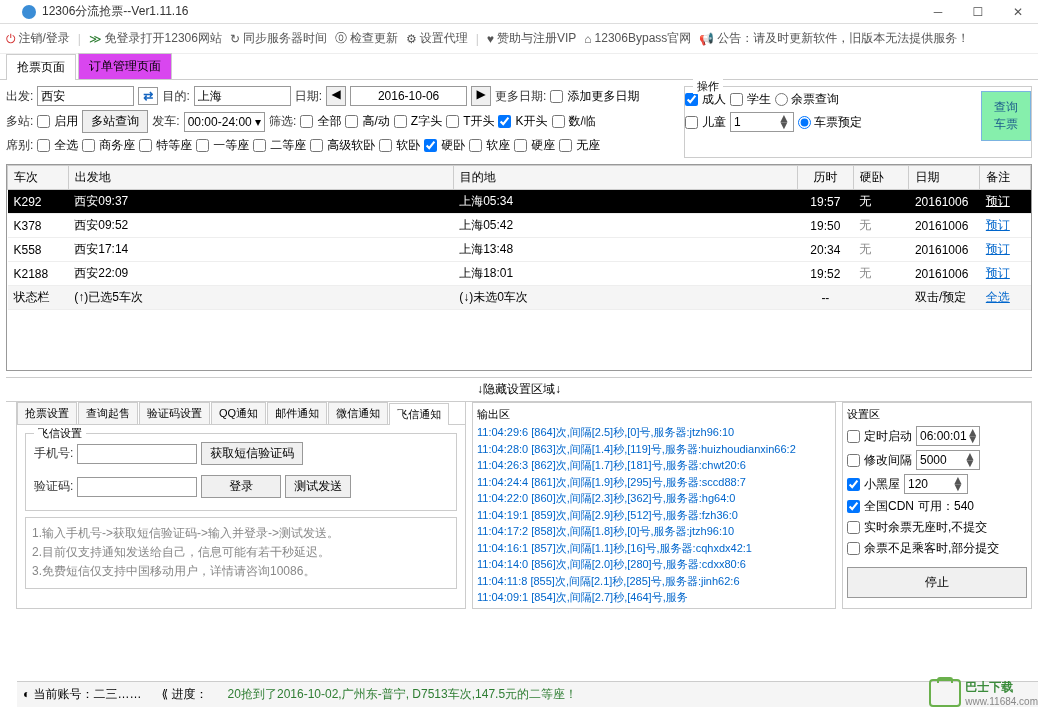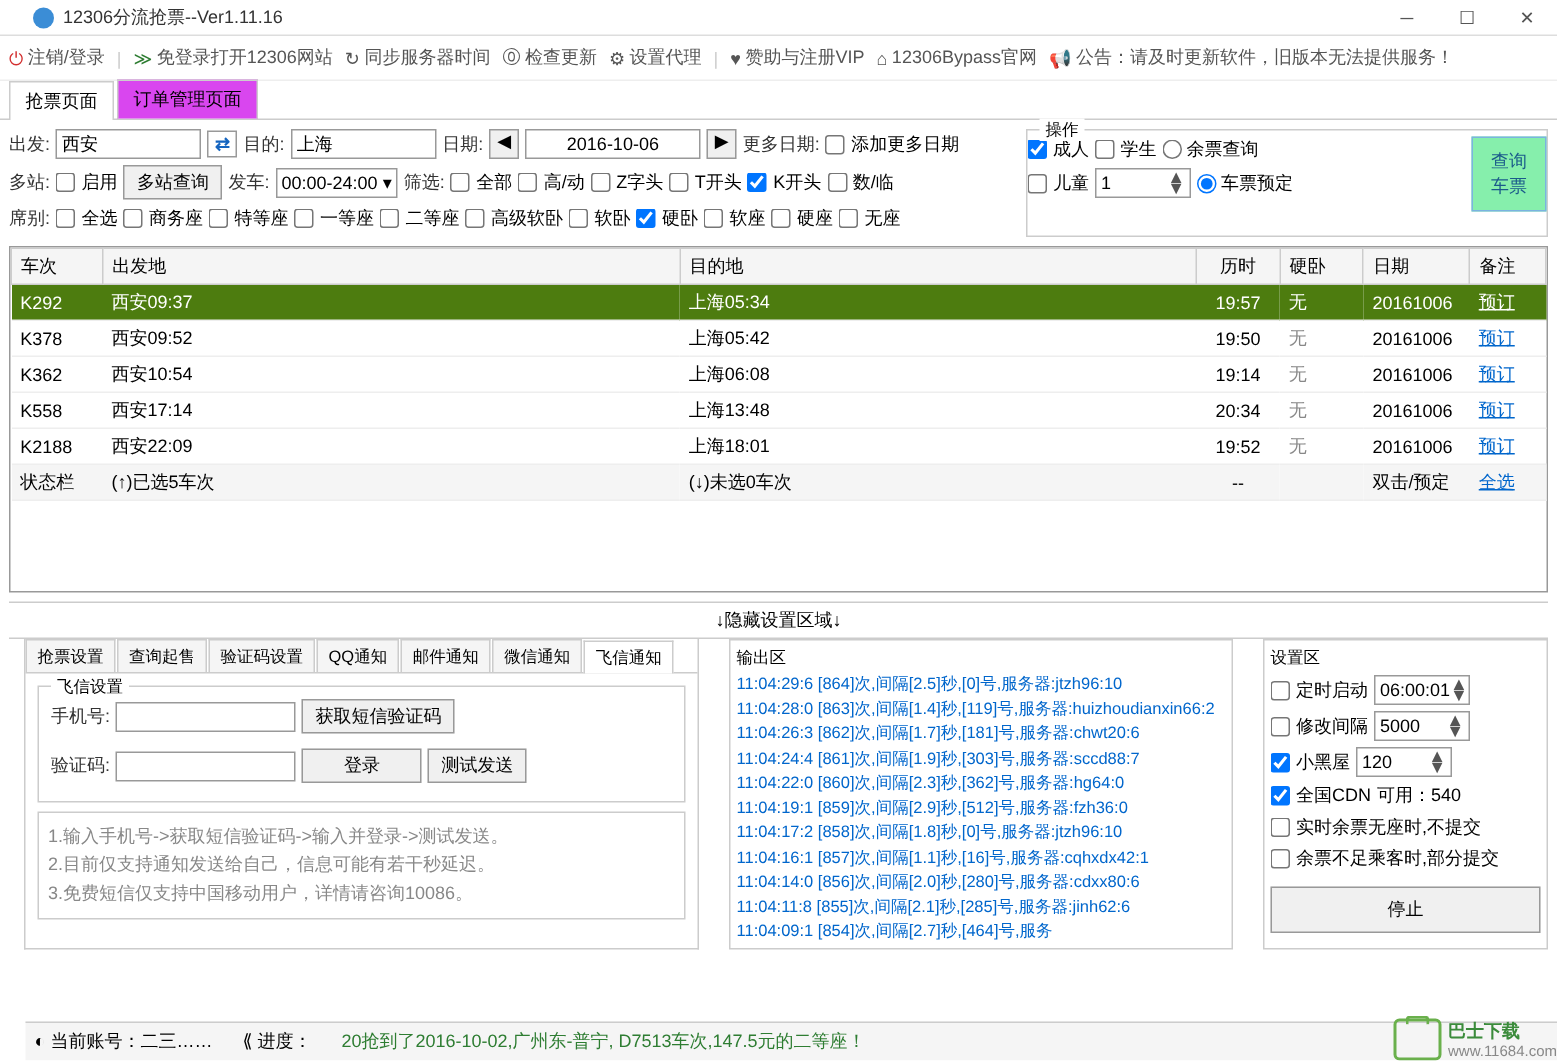--- a/index.html
+++ b/index.html
@@ -27,26 +27,26 @@
 .btn-blue { background: #86efac; border: 1px solid #7bb3e0; padding: 6px 12px; cursor: pointer; color: #1a5a8a; }
 .swap { color: #1565c0; font-weight: bold; cursor: pointer; border:1px solid #999; padding:1px 4px;}
 .arrow-btn { border: 1px solid #999; background: #f0f0f0; width: 20px; height: 20px; text-align: center; cursor: pointer; }
 .chk { display: inline-flex; align-items: center; gap: 2px; }
 .chk input { margin-right: 2px; }
 .combo { border: 1px solid #999; height: 20px; display: inline-flex; align-items: center; padding: 0 3px; }
 .table-wrap { border: 1px solid #999; margin: 0 6px; }
 table { width: 100%; border-collapse: collapse; }
 th { background: #f5f5f5; border: 1px solid #ccc; padding: 3px 6px; text-align: left; font-weight: normal; }
 td { border-bottom: 1px solid #eee; padding: 3px 6px; }
-tr.selected td { background: #4d7c0f; color: #fff; }
+tr.selected td { background: #000000; color: #fff; }
 tr.selected td a { color: #fff; }
 td a { color: #0066cc; text-decoration: underline; cursor: pointer; }
 .status-row td { background: #f5f5f5; }
 .hide-setting { text-align: center; padding: 3px; border-top: 1px solid #ccc; border-bottom: 1px solid #ccc; margin: 6px 6px 0 6px; cursor: pointer; }
-.bottom-area { display: flex; margin: 0 6px; gap: 20px; padding-left: 10px; }
+.bottom-area { display: flex; margin: 0 6px; gap: 6px; padding-left: 10px; }
 .bottom-left { width: 450px; border: 1px solid #ccc; border-top:none; }
 .bottom-mid { flex: 1; border: 1px solid #ccc; padding: 4px; }
 .bottom-right { width: 190px; border: 1px solid #ccc; padding: 4px; }
 .sub-tabs { display: flex; border-bottom: 1px solid #ccc; }
 .sub-tab { padding: 3px 7px; border: 1px solid #ccc; border-bottom: none; margin-right: 1px; background: #f5f5f5; cursor: pointer; font-size:11px;}
 .sub-tab.active { background: #fff; position: relative; top: 1px; }
 .panel { padding: 8px; }
 .fieldset { border: 1px solid #ccc; padding: 8px; position: relative; margin-bottom:6px;}
 .fieldset .legend { position: absolute; top: -8px; left: 8px; background: #fff; padding: 0 4px; font-size:11px;}
 .help-box { border: 1px solid #ccc; padding: 6px; color: #888; font-size:11px; line-height:1.6;}
@@ -285,29 +285,20 @@
         <tr>
           <td>K378</td>
           <td>西安09:52</td>
           <td>上海05:42</td>
           <td style="text-align:center">19:50</td>
           <td style="color:#888">无</td>
           <td>20161006</td>
           <td><a>预订</a></td>
         </tr>
         <tr>
-          <td>K362</td>
-          <td>西安10:54</td>
-          <td>上海06:08</td>
-          <td style="text-align:center">19:14</td>
-          <td style="color:#888">无</td>
-          <td>20161006</td>
-          <td><a>预订</a></td>
-        </tr>
-        <tr>
           <td>K558</td>
           <td>西安17:14</td>
           <td>上海13:48</td>
           <td style="text-align:center">20:34</td>
           <td style="color:#888">无</td>
           <td>20161006</td>
           <td><a>预订</a></td>
         </tr>
         <tr>
           <td>K2188</td>
@@ -368,21 +359,21 @@
         <div>3.免费短信仅支持中国移动用户，详情请咨询10086。</div>
       </div>
     </div>
   </div>
   <div class="bottom-mid">
     <div style="font-size:11px; margin-bottom:2px;">输出区</div>
     <div id="log-lines" style="height:180px; overflow:hidden;">
         <div class="log-line">11:04:29:6   [864]次,间隔[2.5]秒,[0]号,服务器:jtzh96:10</div>
         <div class="log-line">11:04:28:0   [863]次,间隔[1.4]秒,[119]号,服务器:huizhoudianxin66:2</div>
         <div class="log-line">11:04:26:3   [862]次,间隔[1.7]秒,[181]号,服务器:chwt20:6</div>
-        <div class="log-line">11:04:24:4   [861]次,间隔[1.9]秒,[303]号,服务器:sccd88:7</div>
+        <div class="log-line">11:04:24:4   [861]次,间隔[1.9]秒,[295]号,服务器:sccd88:7</div>
         <div class="log-line">11:04:22:0   [860]次,间隔[2.3]秒,[362]号,服务器:hg64:0</div>
         <div class="log-line">11:04:19:1   [859]次,间隔[2.9]秒,[512]号,服务器:fzh36:0</div>
         <div class="log-line">11:04:17:2   [858]次,间隔[1.8]秒,[0]号,服务器:jtzh96:10</div>
         <div class="log-line">11:04:16:1   [857]次,间隔[1.1]秒,[16]号,服务器:cqhxdx42:1</div>
         <div class="log-line">11:04:14:0   [856]次,间隔[2.0]秒,[280]号,服务器:cdxx80:6</div>
         <div class="log-line">11:04:11:8   [855]次,间隔[2.1]秒,[285]号,服务器:jinh62:6</div>
         <div class="log-line">11:04:09:1   [854]次,间隔[2.7]秒,[464]号,服务</div>
       </div>
   </div>
   <div class="bottom-right">

